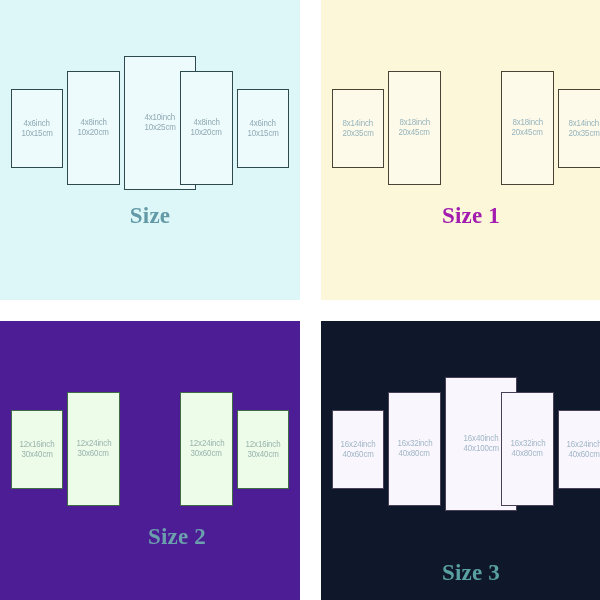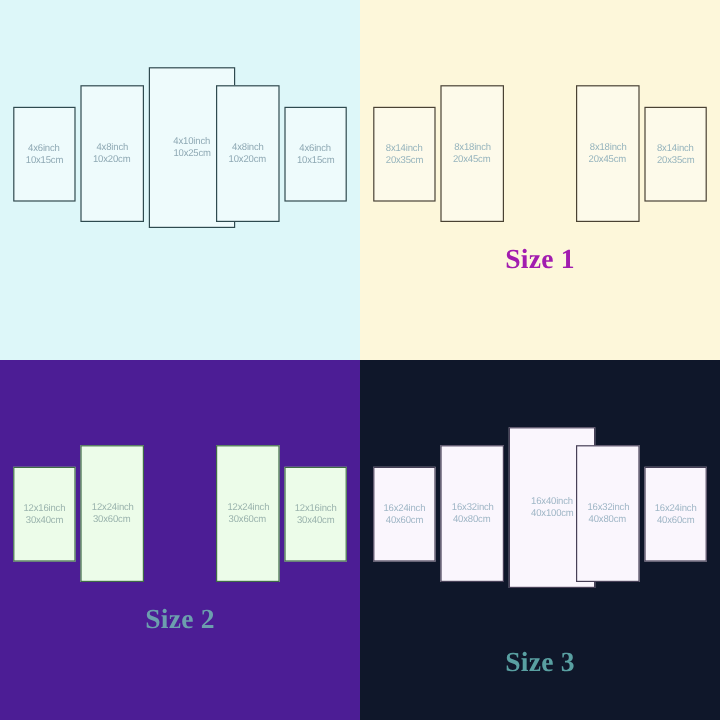--- a/index.html
+++ b/index.html
@@ -14,20 +14,21 @@
     overflow: hidden;
   }
 
   #board {
     position: relative;
     width: 600px;
     height: 600px;
     display: grid;
     grid-template-columns: 300px 300px;
     grid-template-rows: 300px 300px;
+    gap: 21px;
   }
 
   .panel {
     position: relative;
     width: 300px;
     height: 300px;
     box-sizing: border-box;
     overflow: hidden;
   }
 
@@ -88,21 +89,21 @@
   
   #panel-1 { background: #fdf7da; }
   #panel-1 .frame { border-color: #4a4233; background: #fdfaea; }
   #panel-1 .frame .line { color: #96b4bd; }
   #panel-1 .panel-title { color: #a21caf; }
 
   
   #panel-2 { background: #4c1d95; }
   #panel-2 .frame { border-color: #3f6b46; background: #ecfce9; }
   #panel-2 .frame .line { color: #9ab3ad; }
-  #panel-2 .panel-title { color: #6c9fae; }
+  #panel-2 .panel-title { color: #6c9fae; padding-left: 27px; }
 
   
   #panel-3 { background: #0f172a; }
   #panel-3 .frame { border-color: #474057; background: #faf6fd; }
   #panel-3 .frame .line { color: #9fb6c6; }
   #panel-3 .panel-title { color: #59a0a2; margin-top: 36px; }
 </style>
 </head>
 <body>
 
@@ -124,20 +125,21 @@
       </div>
       <div class="frame f4">
         <span class="line">4x8inch</span>
         <span class="line">10x20cm</span>
       </div>
       <div class="frame f5">
         <span class="line">4x6inch</span>
         <span class="line">10x15cm</span>
       </div>
     </div>
+    <div class="panel-title">Size</div>
   </div>
 
   <div class="panel" id="panel-1">
     <div class="frame-group">
       <div class="frame f1">
         <span class="line">8x14inch</span>
         <span class="line">20x35cm</span>
       </div>
       <div class="frame f2">
         <span class="line">8x18inch</span>

